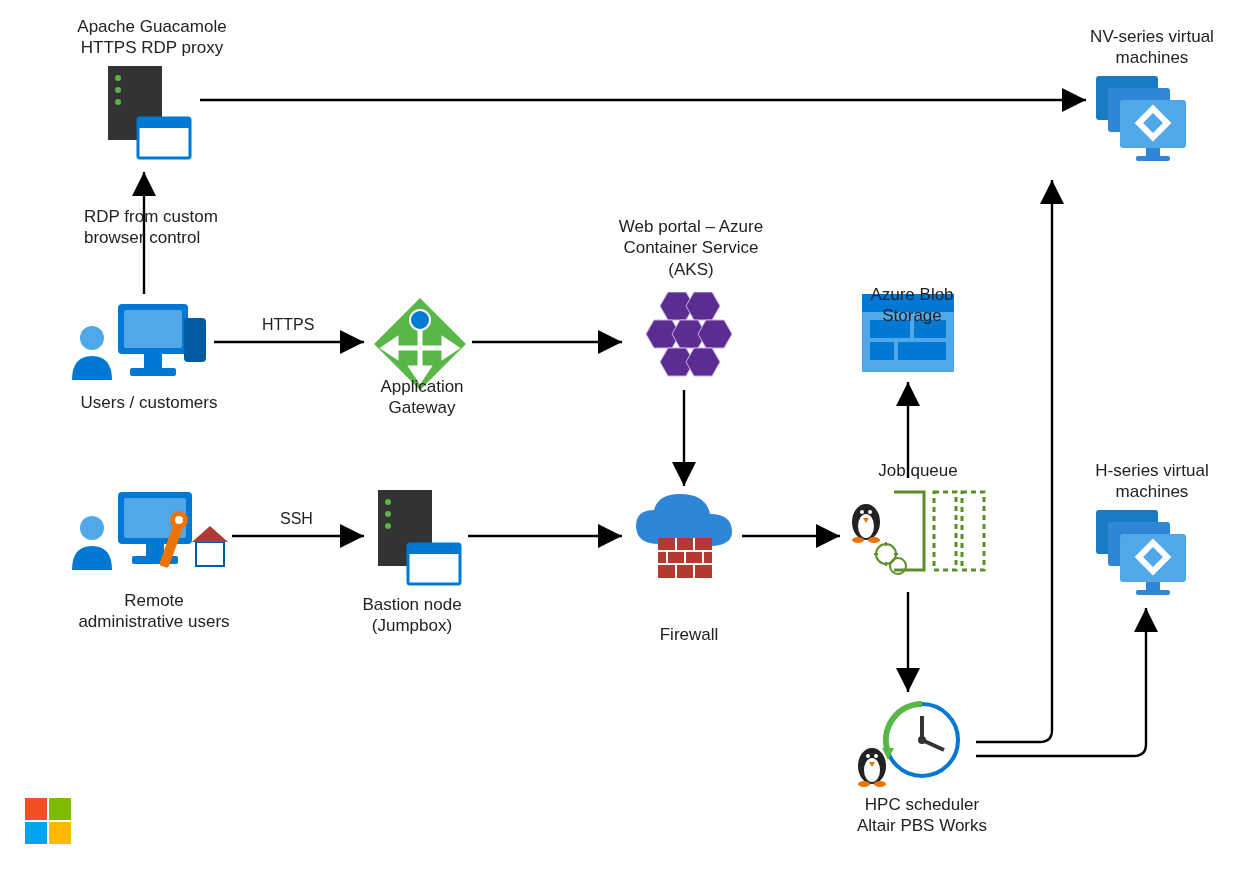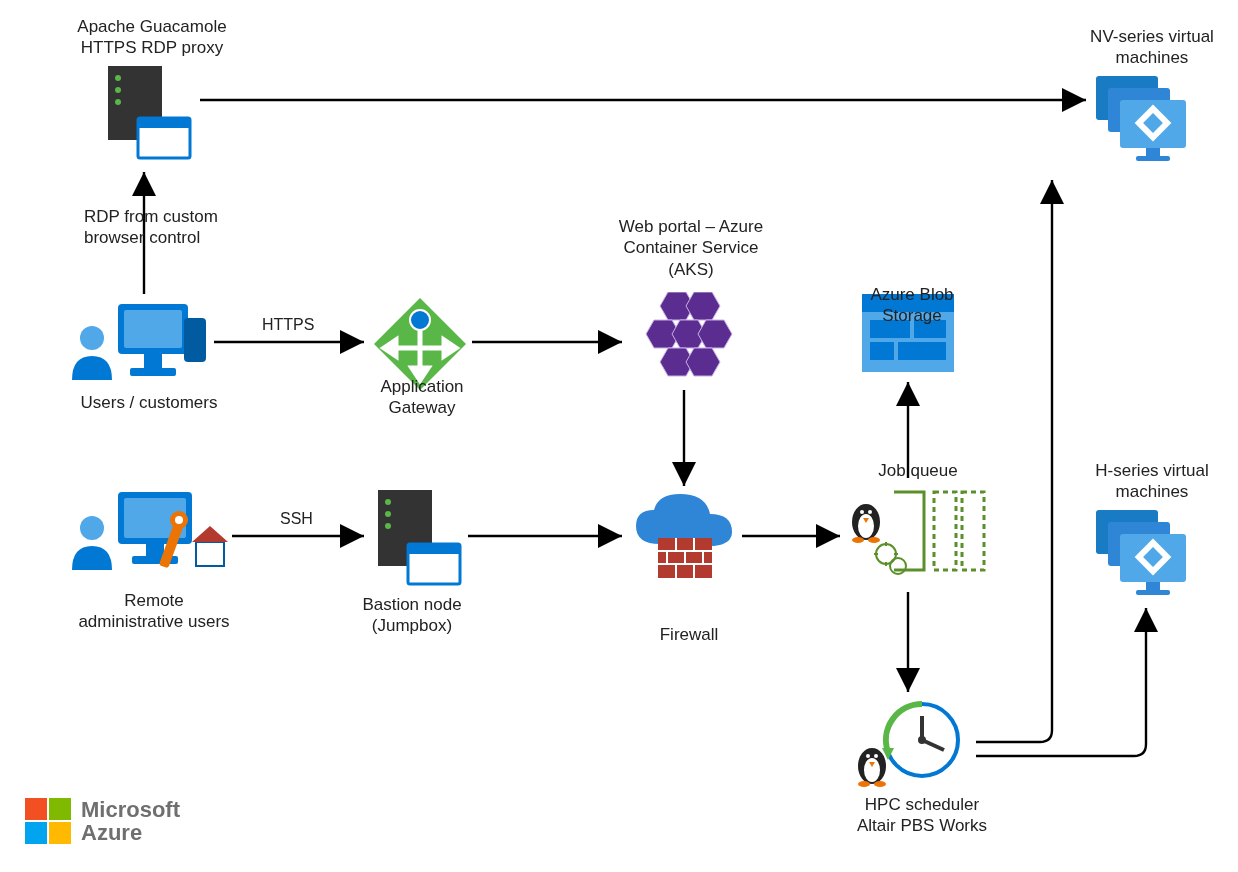--- a/index.html
+++ b/index.html
@@ -280,17 +280,13 @@
 <div class="edge-label" style="left:262px; top:316px;">HTTPS</div>
 <div class="edge-label" style="left:280px; top:510px;">SSH</div>
 
 <div class="logo">
   <div class="logo-squares">
       <div></div>
       <div></div>
       <div></div>
       <div></div>
     </div>
-  <div class="logo-text">
-    <div>Microsoft</div>
-    <div>Azure</div>
-  </div>
 </div>
 
 </body></html>

